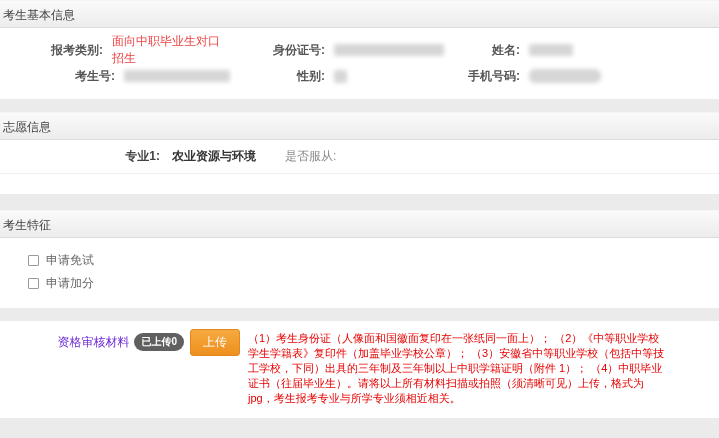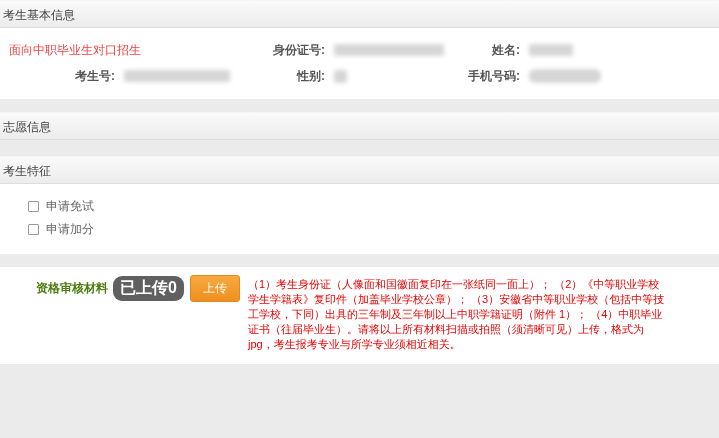--- a/index.html
+++ b/index.html
@@ -68,26 +68,26 @@
   
   .upload-body { display: flex; padding: 8px 15px 12px 0; }
   .upload-left {
     width: 240px;
     display: flex;
     justify-content: flex-end;
     align-items: center;
     height: 26px;
     flex-shrink: 0;
   }
-  .material-label { color: #4d7c0f; font-weight: bold; }
+  .material-label { color: #6d28d9; }
   .badge {
     margin-left: 5px;
     background: #606060;
     color: #fff;
-    font-size: 16px;
+    font-size: 10px;
     font-weight: bold;
     padding: 2px 7px;
     border-radius: 9px;
     white-space: nowrap;
   }
   .upload-btn {
     margin-left: 6px;
     background: linear-gradient(#f6aa3f, #ee8f1f);
     border: 1px solid #e08a1e;
     border-radius: 3px;
@@ -109,20 +109,21 @@
   .gap16 { height: 16px; }
 </style>
 </head>
 <body>
 
 <div class="card">
   <div class="card-header">考生基本信息</div>
   <div class="info-body">
     <div class="info-row">
       <div class="fgroup g1">
+        <span class="flabel">报考类别:</span>
         <span class="fvalue">面向中职毕业生对口招生</span>
       </div>
       <div class="fgroup g2">
         <span class="flabel">身份证号:</span>
         <span class="blob id"></span>
       </div>
       <div class="fgroup g3">
         <span class="flabel">姓名:</span>
         <span class="blob name"></span>
       </div>
@@ -141,20 +142,29 @@
         <span class="blob phone"></span>
       </div>
     </div>
   </div>
 </div>
 
 <div class="gap13"></div>
 
 <div class="card">
   <div class="card-header">志愿信息</div>
+  <div>
+    <div class="pref-row">
+      <span class="pref-label">专业1:</span>
+      <span class="pref-value">农业资源与环境</span>
+      <span class="obey-label">是否服从:</span>
+    </div>
+    <div class="pref-divider"></div>
+    <div class="pref-empty"></div>
+  </div>
 </div>
 
 <div class="gap16"></div>
 
 <div class="card">
   <div class="card-header">考生特征</div>
   <div class="traits-body">
     <div class="check-row">
       <span class="checkbox"></span>
       <span class="check-label">申请免试</span>

